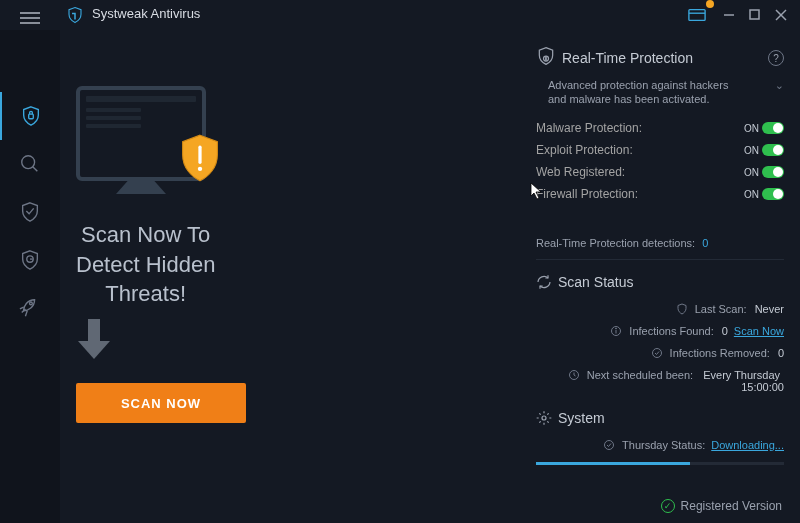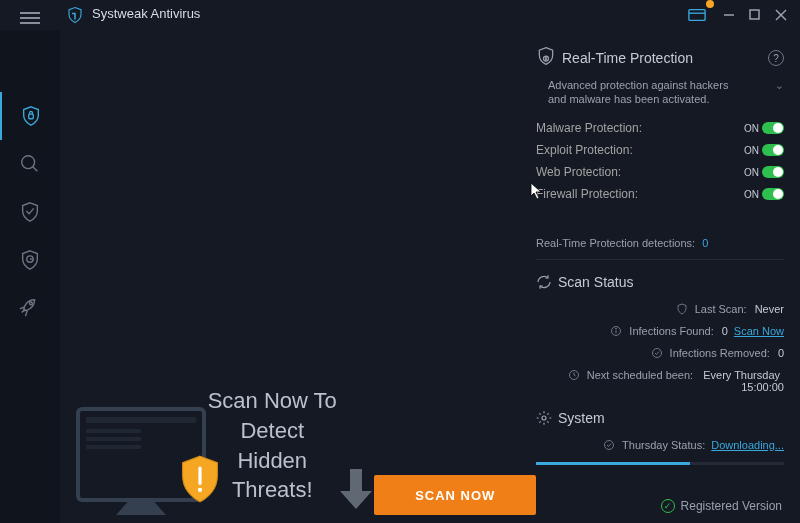--- a/index.html
+++ b/index.html
@@ -9,21 +9,21 @@
 .titlebar .spacer { flex: 1; }
 .win-btn { width: 26px; height: 22px; display: flex; align-items: center; justify-content: center; color: #9aa1ae; cursor: pointer; }
 .notif { position: relative; margin-right: 6px; }
 .notif .dot { position: absolute; top: -4px; right: -4px; width: 8px; height: 8px; background: #f5a623; border-radius: 50%; }
 .app { display: flex; height: 493px; }
 .sidebar { width: 60px; background: #10141c; display: flex; flex-direction: column; padding-top: 0; }
 .side-item { height: 48px; display: flex; align-items: center; justify-content: center; color: #6e7686; cursor: pointer; }
 .side-item.hamburger { height: 36px; margin-top: -30px; position: relative; z-index: 2; }
 .side-item.active { color: #3aa7dd; border-left: 2px solid #3aa7dd; }
 .main { flex: 1; display: flex; padding: 16px 16px 8px 16px; position: relative; }
-.center { flex: 1; display: flex; flex-direction: row; align-items: flex-end; justify-content: flex-start; padding-top: 40px; position: relative; }
+.center { flex: 1; display: flex; flex-direction: column; align-items: flex-start; justify-content: flex-start; padding-top: 40px; position: relative; }
 .monitor { width: 130px; height: 95px; border: 4px solid #34404f; border-radius: 6px; position: relative; background: #141923; display: flex; flex-direction: column; padding: 6px; }
 .monitor .bar { height: 6px; background: #1f2732; margin-bottom: 6px; border-radius: 1px; }
 .monitor .bar.small { width: 50%; height: 4px; margin-bottom: 4px; }
 .monitor-stand { width: 50px; height: 14px; background: #34404f; clip-path: polygon(25% 0, 75% 0, 100% 100%, 0 100%); margin-top: -1px; }
 .monitor-shield { position: absolute; right: -20px; bottom: -10px; }
 .headline { text-align: center; color: #b9c1cd; font-size: 22px; font-weight: 300; line-height: 1.35; margin: 26px 0 10px; }
 .arrow-down { color: #606874; }
 .scan-btn { margin-top: 18px; background: #f07f17; color: #fff; border: none; width: 170px; height: 40px; font-size: 13px; font-weight: 600; letter-spacing: 1px; cursor: pointer; border-radius: 2px; }
 .right { width: 248px; color: #9aa1ae; font-size: 12px; display: flex; flex-direction: column; }
 .section-head { display: flex; align-items: flex-end; gap: 6px; color: #c5cbd4; font-size: 14px; margin-bottom: 8px; }
@@ -190,21 +190,21 @@
           </div>
       </div>
       <div class="toggle-row">
         <span>Exploit Protection:</span>
         <div class="toggle">
             <span class="lbl">ON</span>
             <div class="switch"></div>
           </div>
       </div>
       <div class="toggle-row">
-        <span>Web Protection:</span>
+        <span>Web Registered:</span>
         <div class="toggle">
             <span class="lbl">ON</span>
             <div class="switch"></div>
           </div>
       </div>
       <div class="toggle-row">
         <span>Firewall Protection:</span>
         <div class="toggle">
             <span class="lbl">ON</span>
             <div class="switch"></div>

